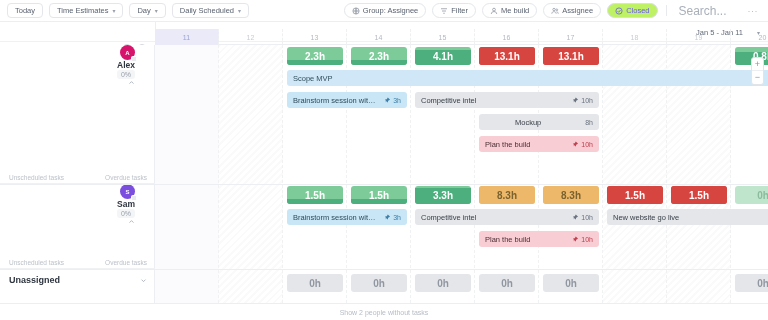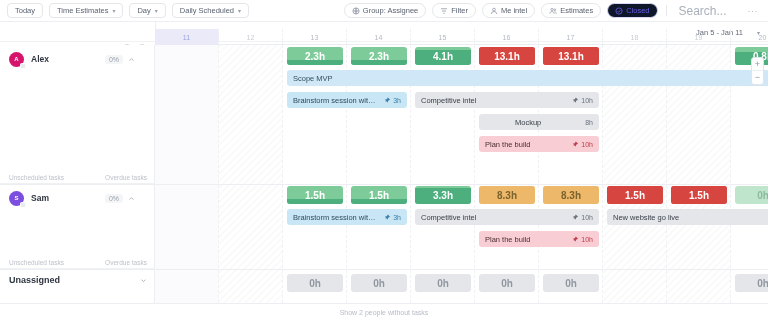--- a/index.html
+++ b/index.html
@@ -24,21 +24,21 @@
   .tb-left { display: flex; align-items: center; gap: 6px; }
   .tb-right { display: flex; align-items: center; gap: 6px; margin-left: auto; }
   .chip {
     height: 15px; display: inline-flex; align-items: center; gap: 3px;
     padding: 0 7px; border: 1px solid #e4e6ea; border-radius: 4px;
     font-size: 7.5px; color: #5a6270; background: #fff;
     white-space: nowrap; line-height: 1;
   }
   .chip.pill { border-radius: 9px; }
   .chip.closed {
-    background: #0f172a; border-color: #ddd9fa; color: #6b5ce7;
+    background: #bef264; border-color: #ddd9fa; color: #6b5ce7;
   }
   .chip .cv { font-size: 6px; color: #9aa1ad; margin-left: 1px; }
   .ico { display: inline-block; width: 8px; height: 8px; flex: none; }
   .ico svg { display: block; width: 8px; height: 8px; }
   .divider-v { width: 1px; height: 11px; background: #e7e9ec; margin: 0 2px; }
   .search-box {
     display: inline-flex; align-items: center;
     font-size: 12px; color: #a9b0ba; padding: 0 4px; width: 64px;
   }
   .dots { font-size: 9px; color: #b3b9c2; letter-spacing: 0.5px; padding: 0 3px; }
@@ -108,21 +108,21 @@
   }
   .colline.todaycol { background: #fbfbfe; }
 
   
   .leftpanel {
     position: absolute; top: 45px; left: 0; width: 155px; height: 258px;
     background: #fff; border-right: 1px solid #eceef1; z-index: 5;
   }
   .person-row {
     position: absolute; left: 0; width: 155px; height: 28px;
-    display: flex; align-items: center; padding: 0 20px 0 9px;
+    display: flex; align-items: flex-end; padding: 0 20px 0 9px; flex-direction: column;
   }
   .avatar {
     width: 15px; height: 15px; border-radius: 50%;
     display: flex; align-items: center; justify-content: center;
     font-size: 6px; color: #fff; font-weight: bold; flex: none;
     position: relative;
   }
   .avatar .badge {
     position: absolute; right: -2px; bottom: -2px;
     width: 6px; height: 6px; border-radius: 1.5px;
@@ -244,31 +244,31 @@
           </span>
         <span>Filter</span>
       </span>
       <span class="chip pill">
         <span class="ico">
             <svg viewBox="0 0 16 16" fill="none" stroke="#8b929d" stroke-width="1.5">
               <circle cx="8" cy="5.2" r="2.8"></circle>
               <path d="M2.6 14c0-3.2 2.4-4.8 5.4-4.8s5.4 1.6 5.4 4.8"></path>
             </svg>
           </span>
-        <span>Me intel</span>
+        <span>Me build</span>
       </span>
       <span class="chip pill">
         <span class="ico">
             <svg viewBox="0 0 16 16" fill="none" stroke="#8b929d" stroke-width="1.4">
               <circle cx="6" cy="5" r="2.4"></circle>
               <circle cx="11.6" cy="5.6" r="1.8"></circle>
               <path d="M1.6 13.4c0-2.7 2-4.1 4.4-4.1s4.4 1.4 4.4 4.1M11.2 9.6c2 .2 3.3 1.5 3.3 3.8"></path>
             </svg>
           </span>
-        <span>Estimates</span>
+        <span>Assignee</span>
       </span>
       <span class="chip pill closed">
         <span class="ico">
             <svg viewBox="0 0 16 16" fill="none" stroke="#6b5ce7" stroke-width="1.6">
               <circle cx="8" cy="8" r="6.2"></circle>
               <path d="M5 8.4l2.1 2.1L11.2 6"></path>
             </svg>
           </span>
         <span>Closed</span>
       </span>

